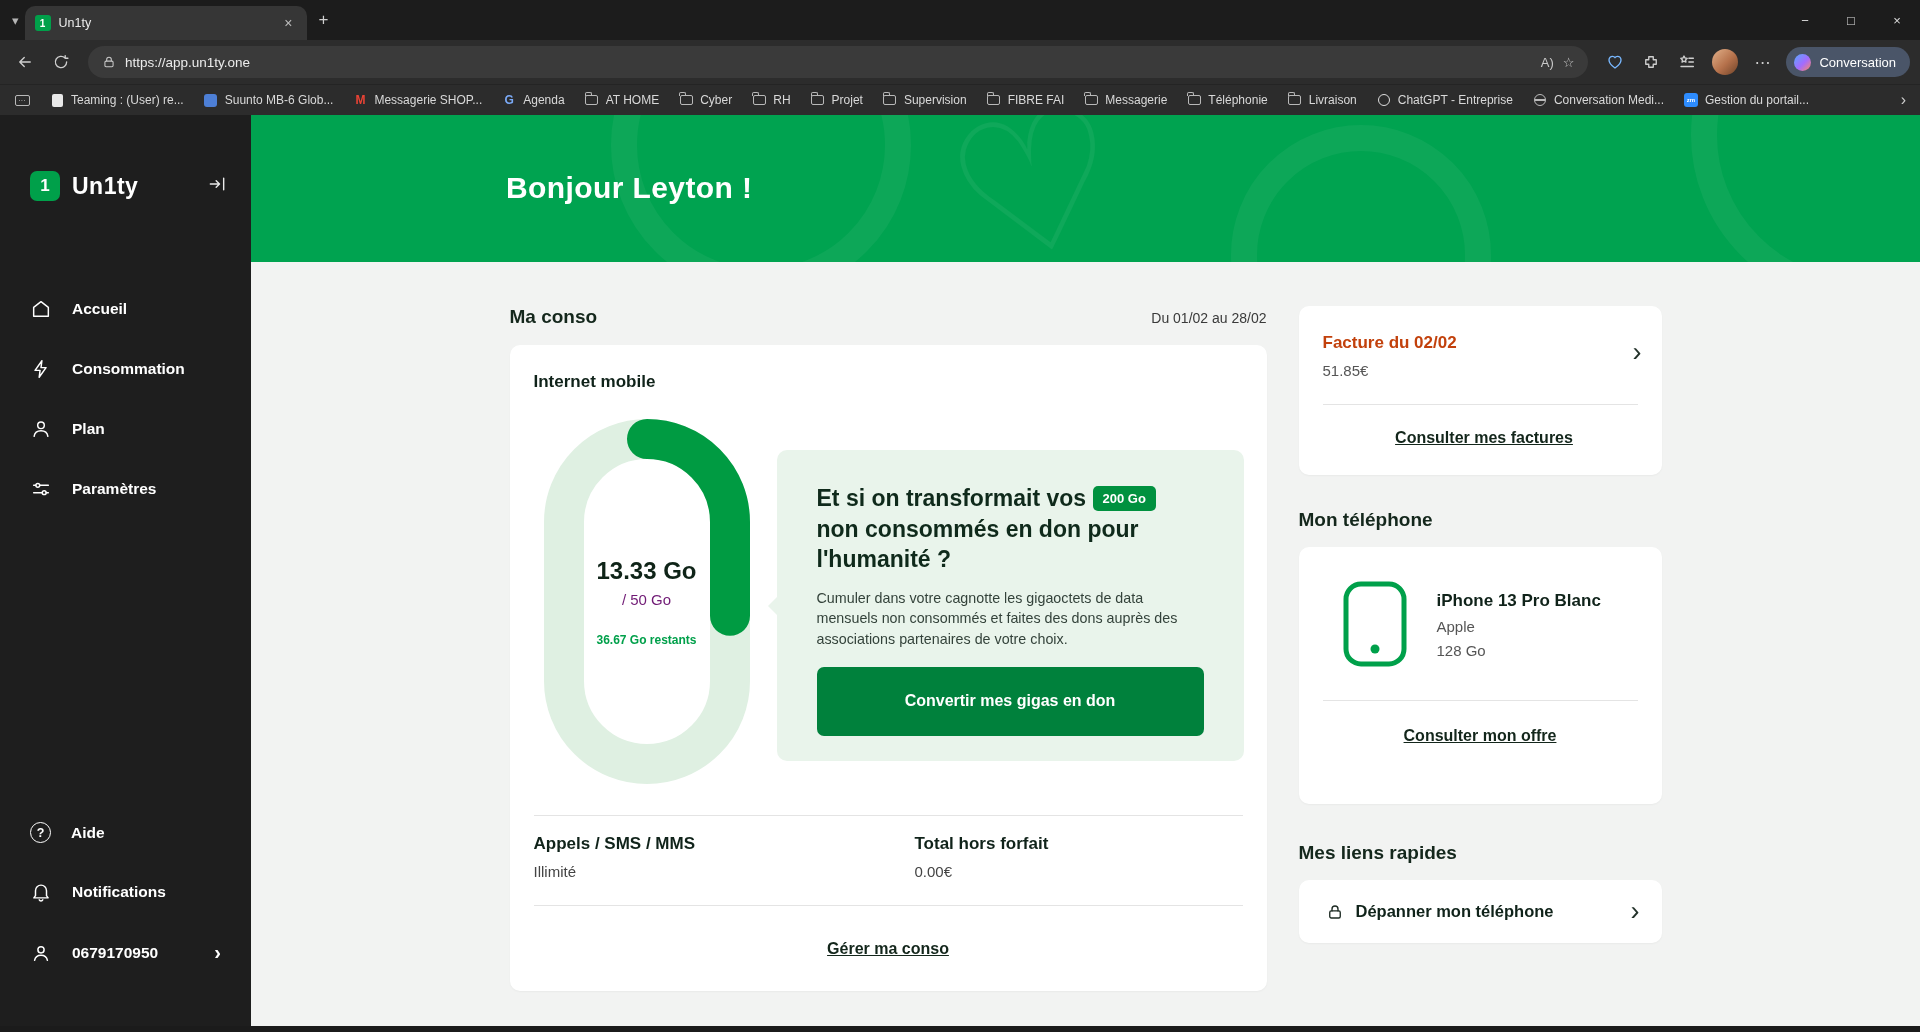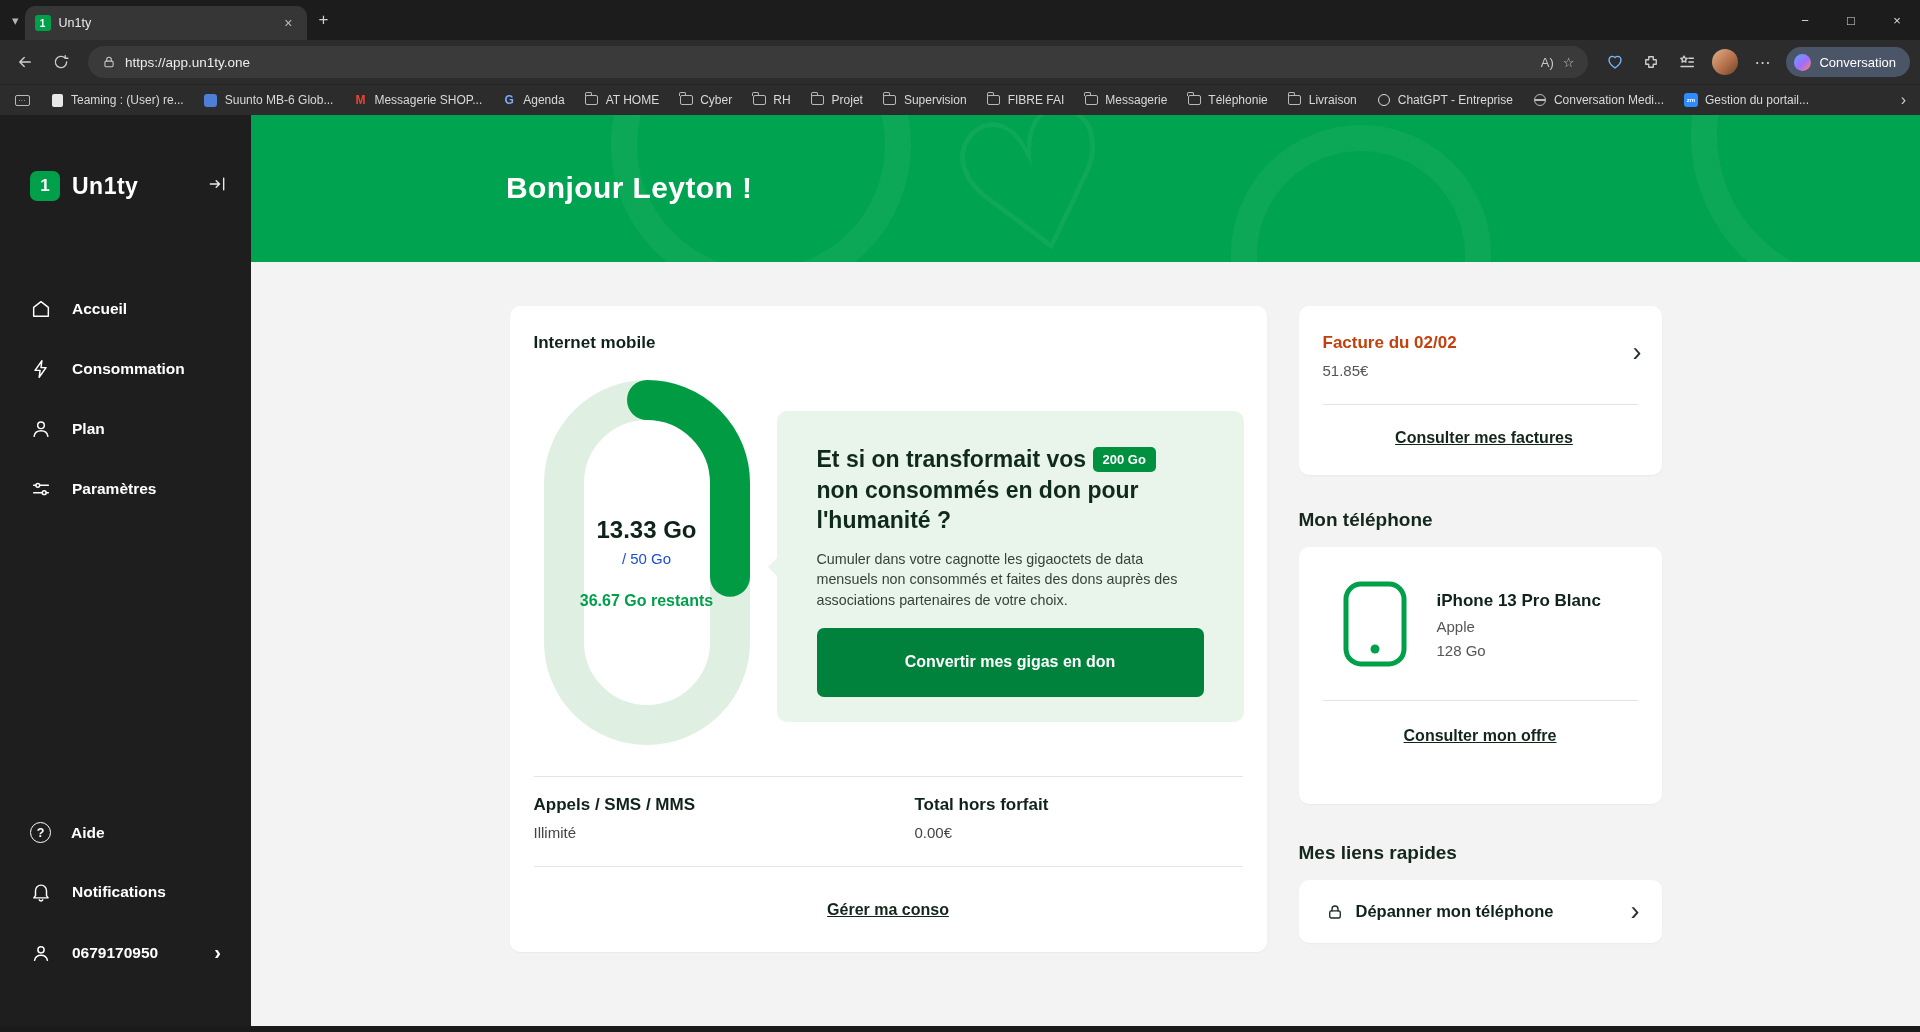--- a/index.html
+++ b/index.html
@@ -96,22 +96,22 @@
 
   .card { background:#fff; border-radius:10px; box-shadow:0 1px 2px rgba(0,0,0,0.04); }
 
   .conso-card { height:646px; position:relative; }
   .card-title { position:absolute; left:24px; top:27px; font-size:17px; font-weight:bold; color:#10231a; }
 
   .gauge { position:absolute; left:34px; top:74px; width:206px; height:365px; }
   .gauge-text { position:absolute; left:34px; top:74px; width:206px; height:365px; display:flex;
     flex-direction:column; align-items:center; justify-content:center; text-align:center; }
   .g-used { font-size:24px; font-weight:bold; color:#0f2418; }
-  .g-total { font-size:15px; color:#1d4ed8; margin-top:6px; }
-  .g-remaining { font-size:16px; font-weight:bold; color:#00A04A; margin-top:25px; }
+  .g-total { font-size:15px; color:#701a75; margin-top:6px; }
+  .g-remaining { font-size:12px; font-weight:bold; color:#00A04A; margin-top:25px; }
 
   .promo { position:absolute; left:267px; top:105px; width:467px; height:311px; background:#E9F4EB;
     border-radius:10px; padding:33px 40px; }
   .promo::before { content:""; position:absolute; left:-9px; top:146px; width:0; height:0;
     border-top:10px solid transparent; border-bottom:10px solid transparent; border-right:10px solid #E9F4EB; }
   .promo-title { font-size:23px; font-weight:bold; color:#0f2a1b; line-height:1.33; }
   .badge { display:inline-block; background:#00913F; color:#fff; font-size:13px; font-weight:bold;
     padding:4px 10px; border-radius:5px; vertical-align:3px; }
   .promo-body { margin-top:13px; font-size:14.3px; color:#33423a; line-height:1.45; }
   .promo-cta { margin-top:17px; width:100%; height:69px; background:#00813C; color:#fff; border:none;
@@ -388,20 +388,24 @@
       <span class="decor d1"></span>
       <span class="decor d2"></span>
       <span class="decor d3"></span>
       <span class="decor-heart">♡</span>
       <h1>Bonjour Leyton !</h1>
     </div>
 
     <div class="content">
 
       <div>
+        <div class="row-head">
+          <span class="h-section">Ma conso</span>
+          <span class="period">Du 01/02 au 28/02</span>
+        </div>
 
         <div class="card conso-card">
           <div class="card-title">Internet mobile</div>
 
           <svg class="gauge" viewBox="0 0 206 365">
             <rect x="20" y="20" width="166" height="325" rx="83" fill="none" stroke="#DFF0E2" stroke-width="40"></rect>
             <rect x="20" y="20" width="166" height="325" rx="83" fill="none" stroke="#009B42" stroke-width="40" stroke-linecap="round" pathLength="100" stroke-dasharray="26.7 73.3"></rect>
           </svg>
           <div class="gauge-text">
             <span class="g-used">13.33 Go</span>

